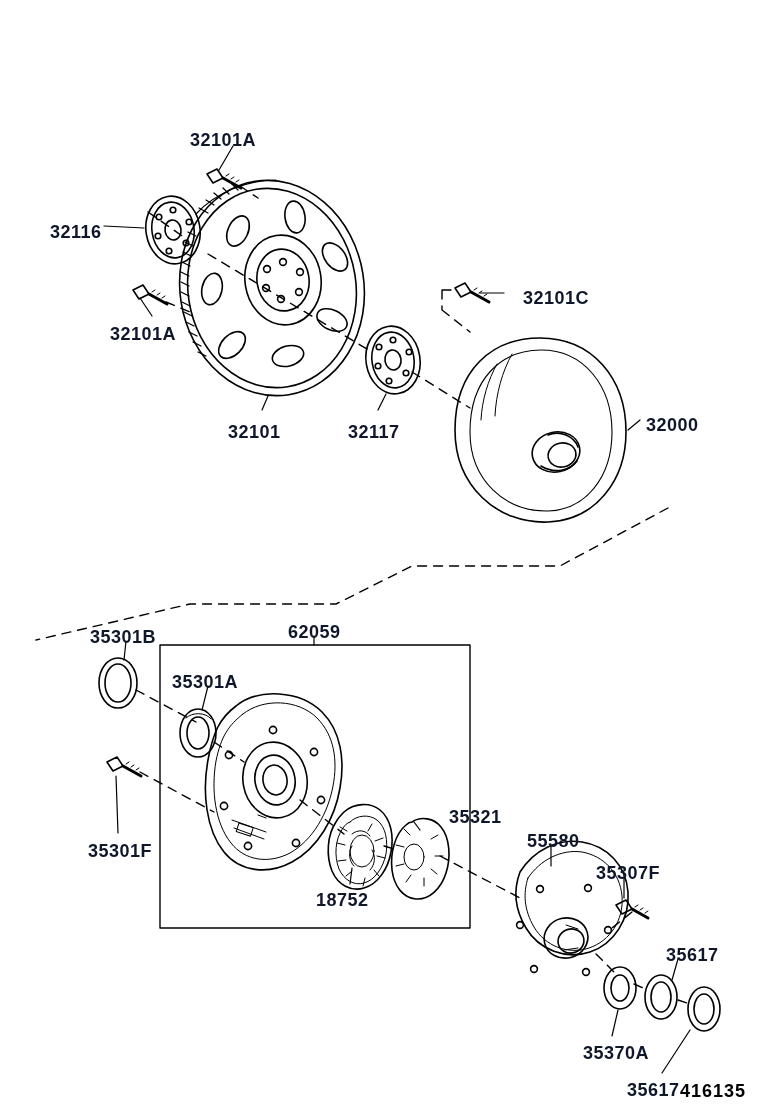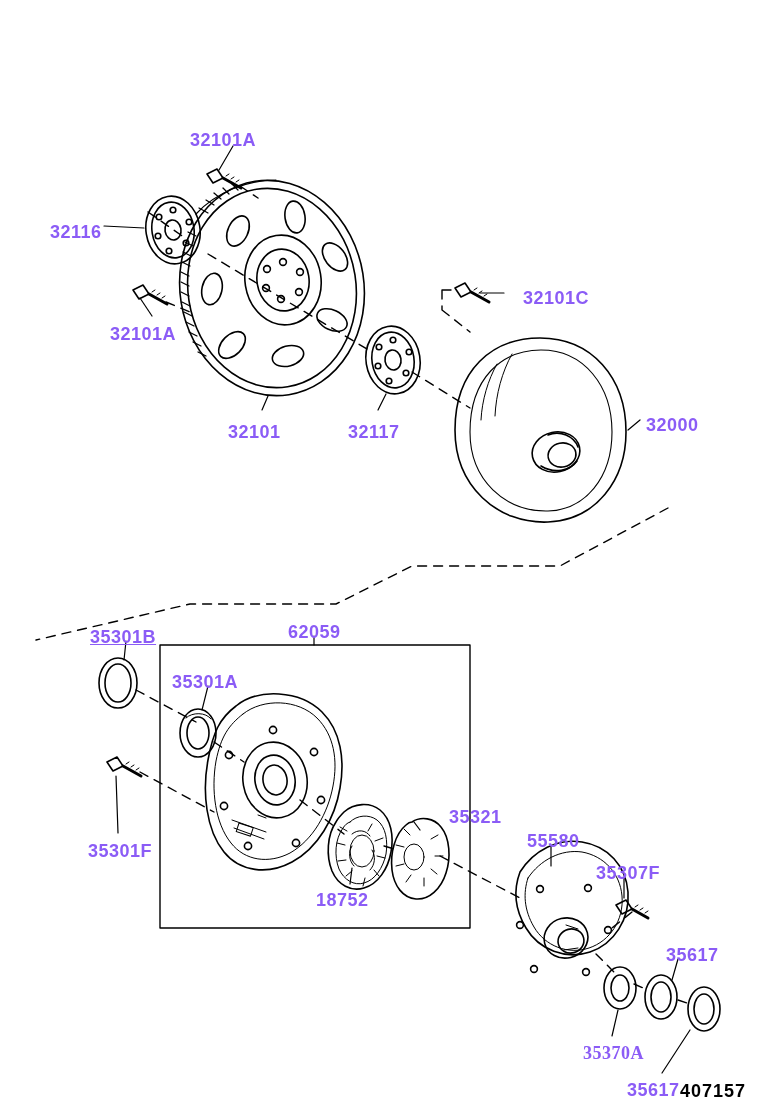--- a/index.html
+++ b/index.html
@@ -27,21 +27,21 @@
     top: 0;
     width: 760px;
     height: 1112px;
   }
   .lbl {
     position: absolute;
     font-family: "Liberation Sans", sans-serif;
     font-size: 17px;
     font-weight: bold;
     letter-spacing: 0.5px;
-    color: #8b5cf6;
+    color: #0f172a;
     white-space: nowrap;
     user-select: none;
   }
   .lbl.code {
     font-size: 18px;
   }
   .diagram-id {
     position: absolute;
     right: 14px;
     bottom: 10px;
@@ -310,27 +310,27 @@
     </g>
   </svg>
 
   <div class="lbl code" style="left:190px; top:130px;">32101A</div>
   <div class="lbl code" style="left:50px; top:222px;">32116</div>
   <div class="lbl code" style="left:110px; top:324px;">32101A</div>
   <div class="lbl code" style="left:228px; top:422px;">32101</div>
   <div class="lbl code" style="left:348px; top:422px;">32117</div>
   <div class="lbl code" style="left:523px; top:288px;">32101C</div>
   <div class="lbl code" style="left:646px; top:415px;">32000</div>
-  <div class="lbl code" style="left:90px; top:627px;text-decoration:underline;">35301B</div>
+  <div class="lbl code" style="left:90px; top:627px;">35301B</div>
   <div class="lbl code" style="left:288px; top:622px;">62059</div>
   <div class="lbl code" style="left:172px; top:672px;">35301A</div>
   <div class="lbl code" style="left:88px; top:841px;">35301F</div>
   <div class="lbl code" style="left:316px; top:890px;">18752</div>
   <div class="lbl code" style="left:405px; top:807px;margin-left:44px;">35321</div>
   <div class="lbl code" style="left:527px; top:831px;">55580</div>
   <div class="lbl code" style="left:596px; top:863px;">35307F</div>
-  <div class="lbl code" style="left:583px; top:1043px;font-family:Liberation Serif, serif;">35370A</div>
+  <div class="lbl code" style="left:583px; top:1043px;">35370A</div>
   <div class="lbl code" style="left:666px; top:945px;">35617</div>
   <div class="lbl code" style="left:627px; top:1080px;">35617</div>
 
-  <div class="diagram-id">407157</div>
+  <div class="diagram-id">416135</div>
 
 </div>
 
 </body></html>

